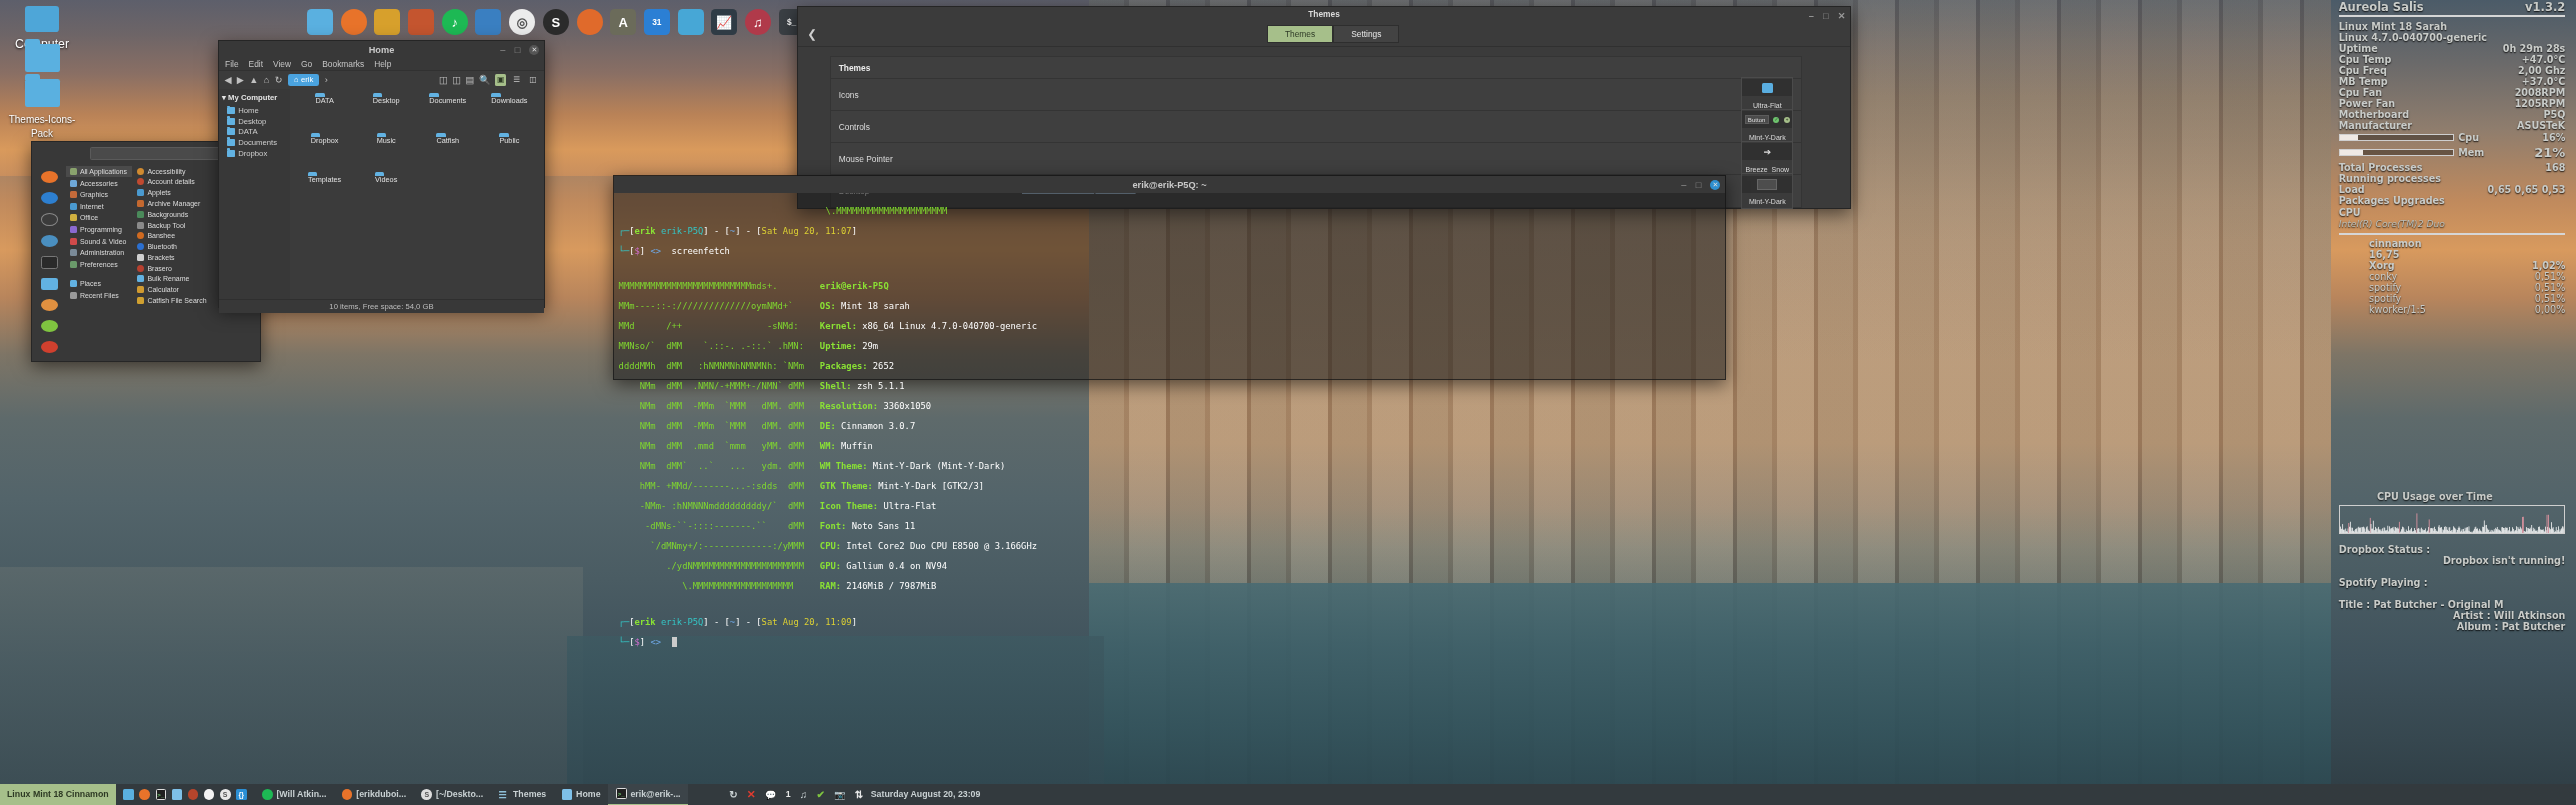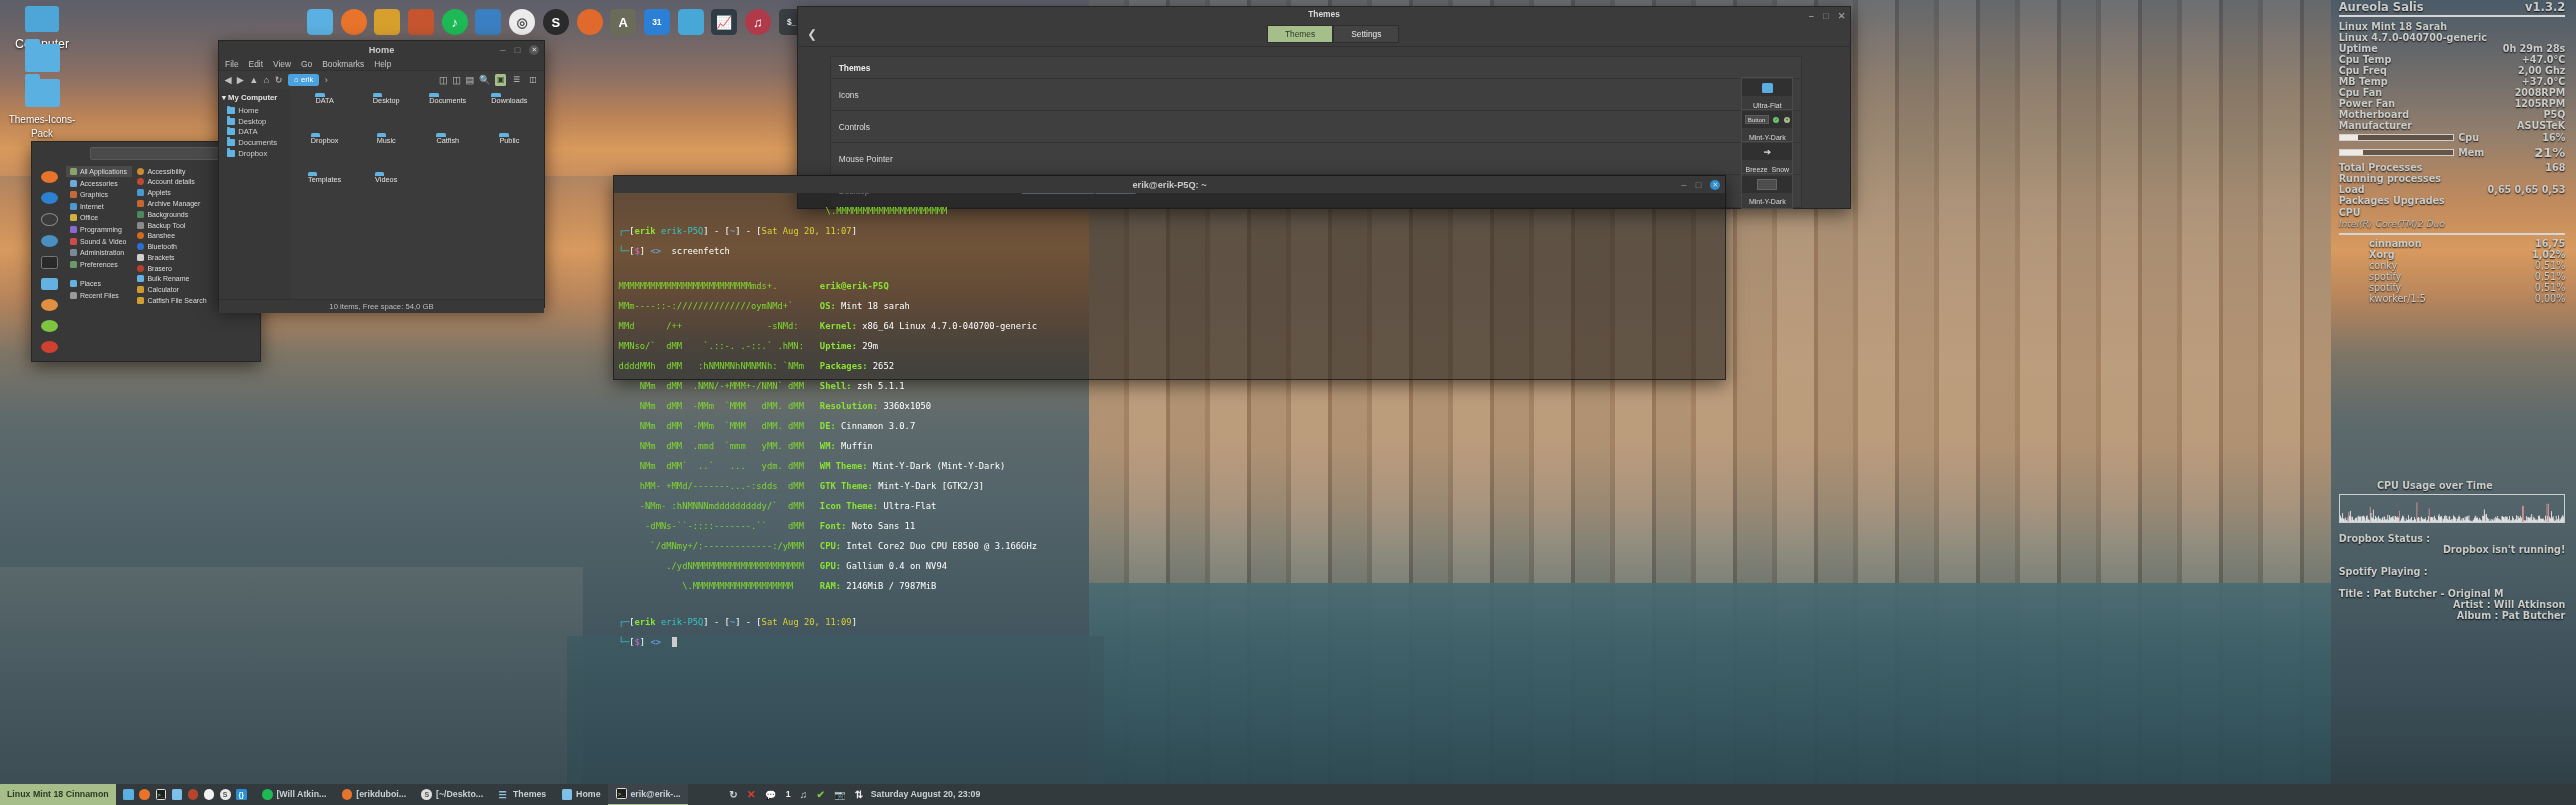--- a/index.html
+++ b/index.html
@@ -609,21 +609,21 @@
   <div class="ck-row" style="padding-top:1.5px;">
       <span>CPU</span>
       <span></span>
     </div>
   <div class="ck-row" style="font-style:italic;font-weight:normal;font-size:9.2px;color:#b8bdb8;">
     <span>Intel(R) Core(TM)2 Duo</span>
       <span></span>
     </div>
   <div class="ck-hr" style="margin-top:3.8px"></div>
 
-  <div class="ck-row" style="padding-left:38px;">
+  <div class="ck-row" style="padding-left:38px;flex-direction:column;">
       <span>cinnamon</span>
       <span>16,75</span>
     </div>
   <div class="ck-row" style="padding-left:38px;">
       <span>Xorg</span>
       <span>1,02%</span>
     </div>
   <div class="ck-row" style="padding-left:38px;font-weight:normal;">
       <span>conky</span>
       <span>0,51%</span>

